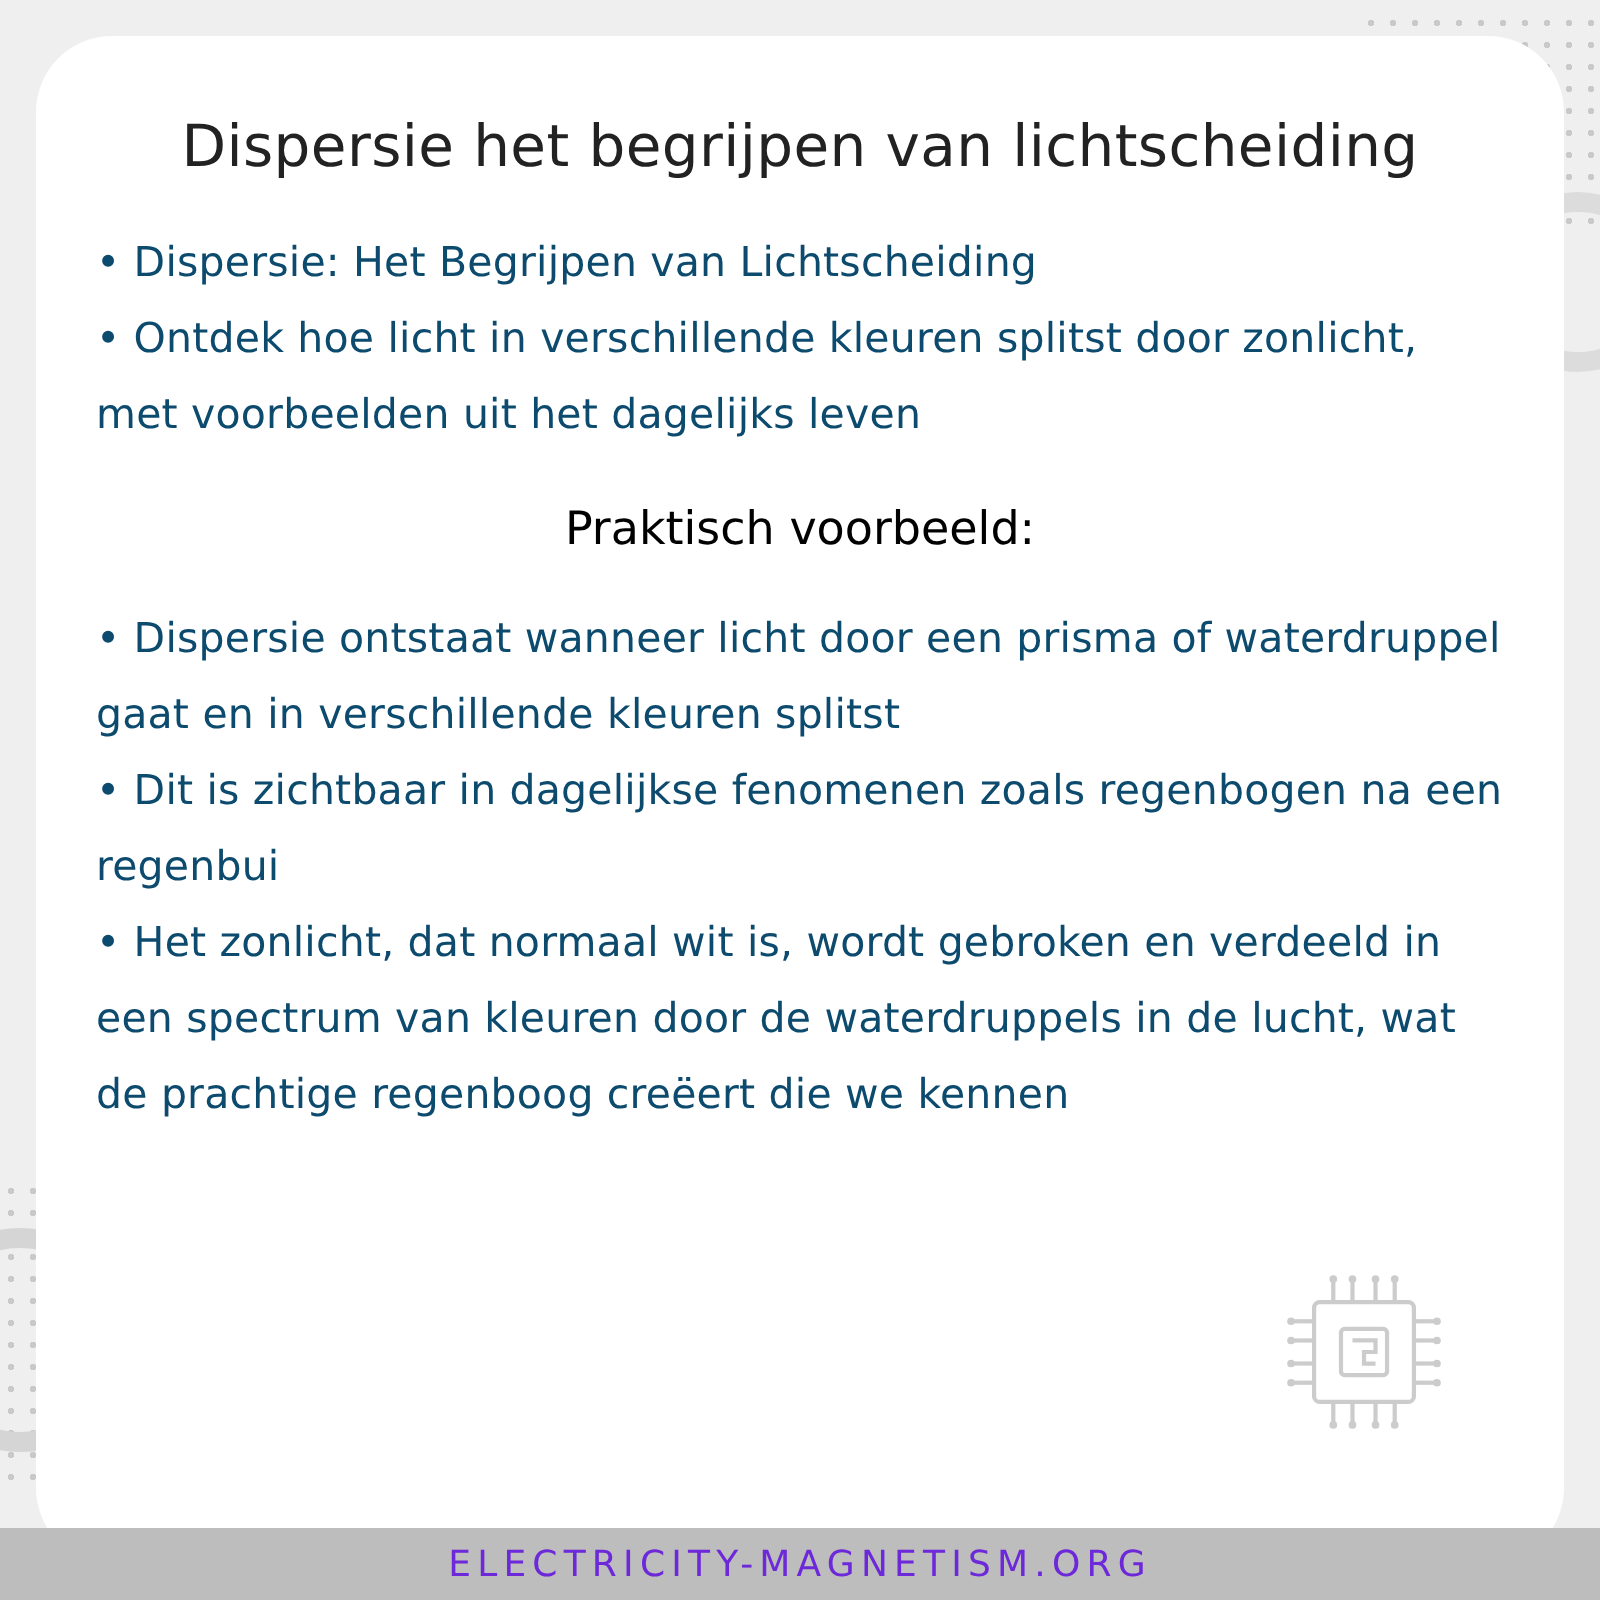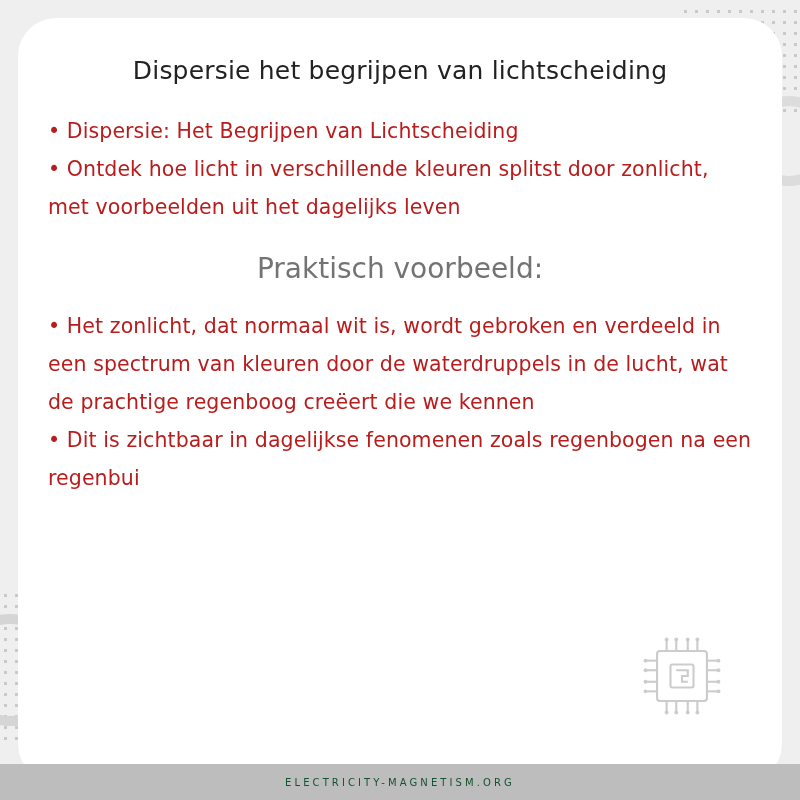--- a/index.html
+++ b/index.html
@@ -72,64 +72,64 @@
     height: 70px;
     border-color: #dcdcdc;
   }
 
   .title {
     position: absolute;
     top: 38px;
     left: 0;
     width: 764px;
     text-align: center;
-    font-size: 25px;
+    font-size: 29px;
     color: #222222;
     letter-spacing: 0.2px;
     font-weight: 400;
   }
 
   .content {
     position: absolute;
     top: 94px;
     left: 30px;
     width: 704px;
   }
   .bullet {
     font-size: 20.5px;
     line-height: 38px;
-    color: #b91c1c;
+    color: #0c4a6e;
     font-weight: 400;
     margin: 0;
     text-indent: 0;
     letter-spacing: 0.1px;
   }
   .section-heading {
     text-align: center;
-    font-size: 28px;
-    color: #737373;
+    font-size: 23px;
+    color: #000000;
     margin: 26px 0 22px 0;
     font-weight: 400;
   }
 
   .footer-bar {
     position: absolute;
     left: 0;
     bottom: 0;
     width: 800px;
     height: 36px;
     background: #bdbdbd;
     display: flex;
     align-items: center;
     justify-content: center;
     z-index: 4;
   }
   .footer-text {
-    color: #14532d;
-    font-size: 10px;
+    color: #6d28d9;
+    font-size: 18px;
     letter-spacing: 3.1px;
   }
 
   .chip-logo {
     position: absolute;
     right: 52px;
     bottom: 58px;
     width: 96px;
     height: 96px;
     z-index: 3;
@@ -150,22 +150,23 @@
 
     <div class="title">Dispersie het begrijpen van lichtscheiding</div>
 
     <div class="content">
 
       <p class="bullet">• Dispersie: Het Begrijpen van Lichtscheiding</p>
       <p class="bullet">• Ontdek hoe licht in verschillende kleuren splitst door zonlicht, met voorbeelden uit het dagelijks leven</p>
 
       <div class="section-heading">Praktisch voorbeeld:</div>
 
+      <p class="bullet">• Dispersie ontstaat wanneer licht door een prisma of waterdruppel gaat en in verschillende kleuren splitst</p>
+      <p class="bullet">• Dit is zichtbaar in dagelijkse fenomenen zoals regenbogen na een regenbui</p>
       <p class="bullet">• Het zonlicht, dat normaal wit is, wordt gebroken en verdeeld in een spectrum van kleuren door de waterdruppels in de lucht, wat de prachtige regenboog creëert die we kennen</p>
-      <p class="bullet">• Dit is zichtbaar in dagelijkse fenomenen zoals regenbogen na een regenbui</p>
 
     </div>
 
     <svg class="chip-logo" viewBox="0 0 100 100">
       <g fill="none" stroke="#9a9a9a" stroke-width="2.2">
         <rect x="24" y="24" width="52" height="52" rx="3"></rect>
         <rect x="38" y="38" width="24" height="24" rx="2"></rect>
         <path d="M44 44 h12 v6 h-6 v6 h6"></path>
         <line x1="34" y1="24" x2="34" y2="12"></line>
         <line x1="44" y1="24" x2="44" y2="12"></line>

